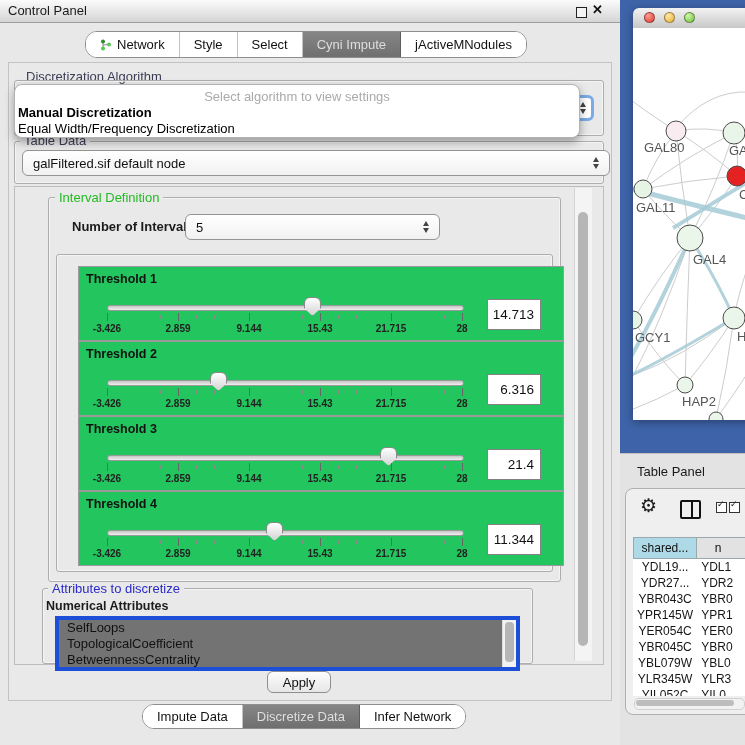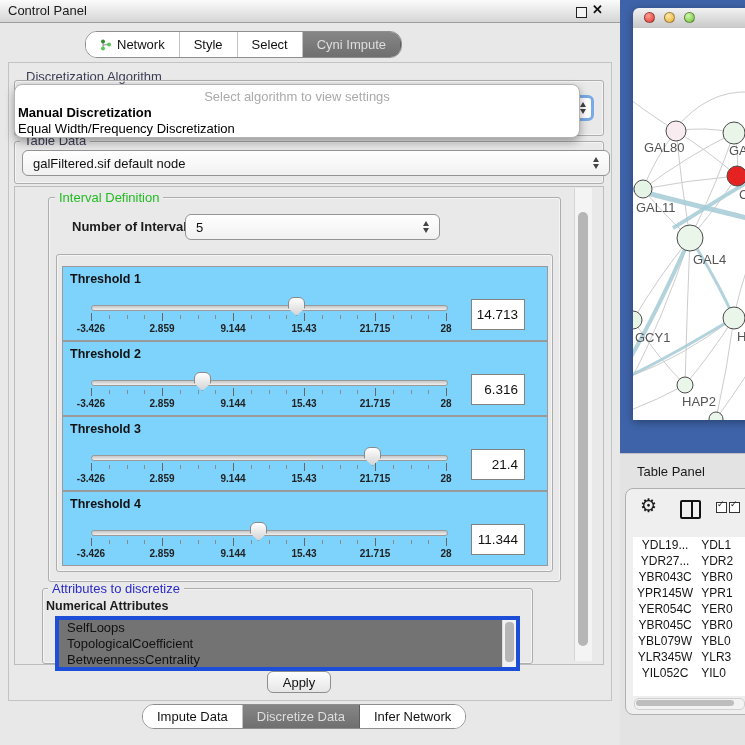--- a/index.html
+++ b/index.html
@@ -51,21 +51,21 @@
   .spin:before,.spin:after{content:"";position:absolute;left:0;border-left:3.5px solid transparent;border-right:3.5px solid transparent;}
   .spin:before{top:0;border-bottom:5px solid #444;}
   .spin:after{bottom:0;border-top:5px solid #444;}
 
   
   .scrollgrp{left:14px;top:186px;width:588px;height:477px;border:1px solid #bdbdbd;background:#E9E9E9;}
   .vsb{left:574px;top:188px;width:17px;height:473px;background:#F4F4F4;border-left:1px solid #d5d5d5;}
   .vsb .thumb{position:absolute;left:3px;top:24px;width:10px;height:434px;background:#b6b6b6;border-radius:5px;}
 
   
-  .tpanel{position:absolute;left:62px;width:484px;height:73px;background:#7dd3fc;border:1px solid #9a9a9a;}
+  .tpanel{position:absolute;left:78px;width:484px;height:73px;background:#22c55e;border:1px solid #9a9a9a;}
   .tpanel .ttl{position:absolute;left:7px;top:5px;font-weight:bold;font-size:12.5px;color:#111;}
   .track{position:absolute;left:28px;top:38px;width:355px;height:4px;border:1px solid #9a9a9a;border-radius:3px;
     background:linear-gradient(#c6c6c6,#efefef);}
   .thumb-sl{position:absolute;top:30px;width:15px;height:17px;background:linear-gradient(#ffffff,#d4d4d4);
     border:1px solid #8a8a8a;border-radius:6px 6px 2px 2px;
     clip-path:polygon(0 0,100% 0,100% 58%,50% 100%,0 58%);}
   .ticks{position:absolute;left:28px;top:46px;width:355px;height:9px;}
   .tick{position:absolute;top:2px;width:1px;height:4px;background:#8a8a8a;}
   .tick.maj{top:0;height:8px;background:#666;}
   .tlabs{position:absolute;left:28px;top:56px;width:355px;height:12px;}
@@ -141,20 +141,23 @@
         <span>Network</span>
       </div>
       <div class="tab">
         <span>Style</span>
       </div>
       <div class="tab">
         <span>Select</span>
       </div>
       <div class="tab sel">
         <span>Cyni Impute</span>
+      </div>
+      <div class="tab">
+        <span>jActiveMNodules</span>
       </div>
     </div>
 
   <div class="abs main-box"></div>
 
   <span class="abs glabel slate" style="left:22px;top:70px;background:transparent;">Discretization Algorithm</span>
   <div class="abs group" style="left:14px;top:80px;width:588px;height:54px;"></div>
   <div class="abs focus-ring">
       <span class="spin"></span>
     </div>
@@ -428,20 +431,24 @@
 
   <div class="abs tp-region">
     <span class="abs tp-title">Table Panel</span>
     <div class="abs tp-box">
       <span class="abs gear">⚙</span>
       <span class="abs colicon">
           <i></i>
         </span>
       <span class="abs cbwrap"><span class="cbx"></span><span class="cbx"></span></span>
       <div class="abs ttable">
+        <div class="throw" id="ttable-head">
+            <div class="th c1">shared...</div>
+            <div class="th c2">n</div>
+          </div>
         <div id="ttable-body">
             <div class="trow">
               <span class="td c1">YDL19...</span>
               <span class="td c2">YDL1</span>
             </div>
             <div class="trow">
               <span class="td c1">YDR27...</span>
               <span class="td c2">YDR2</span>
             </div>
             <div class="trow">

